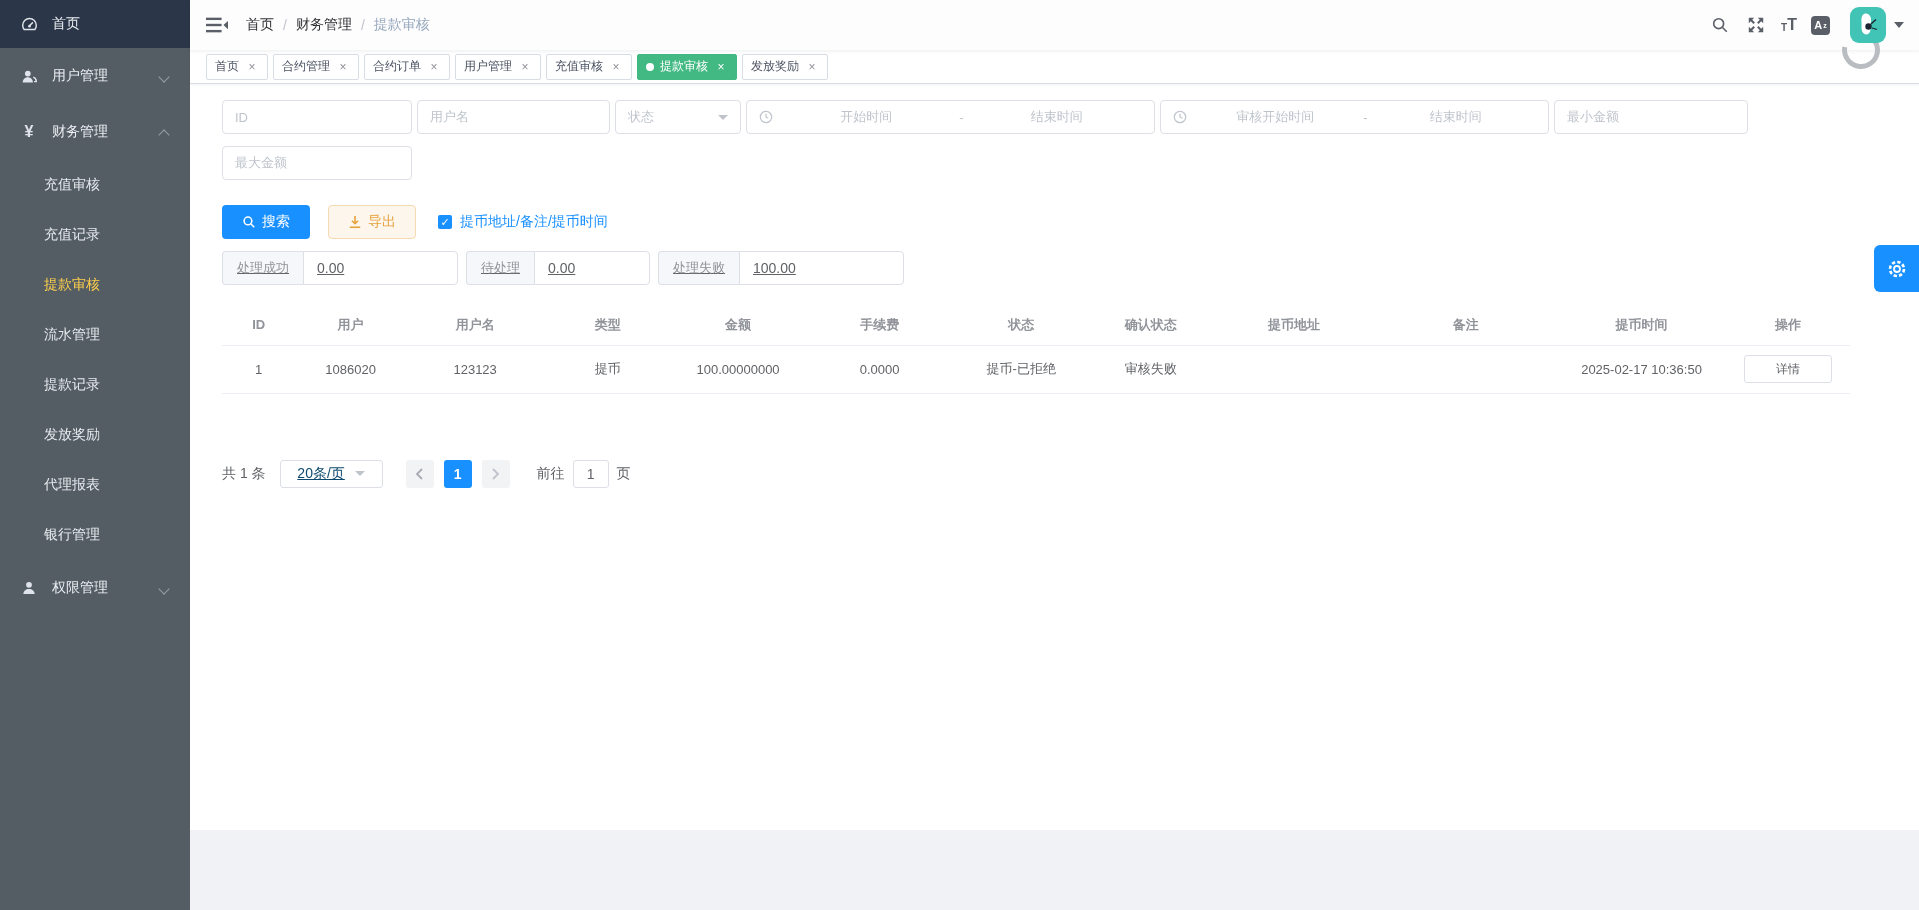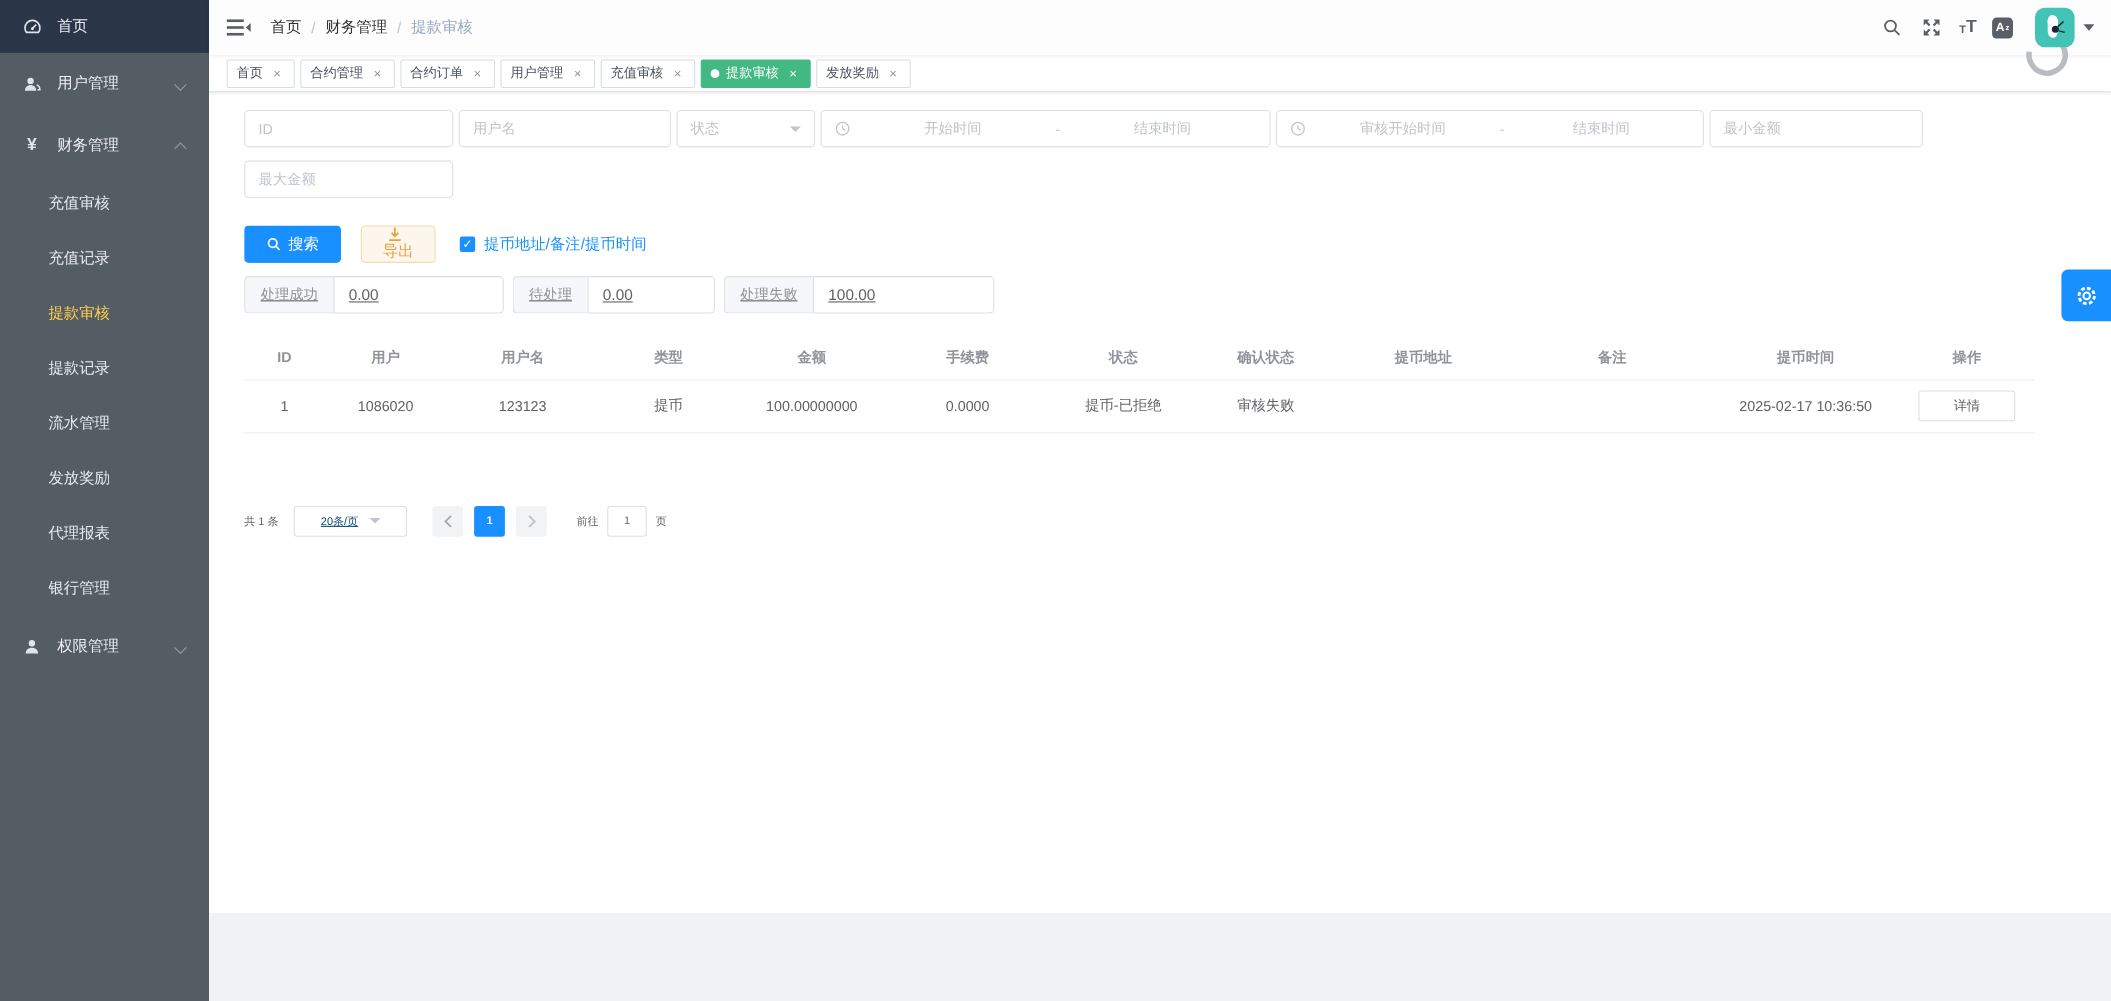--- a/index.html
+++ b/index.html
@@ -64,42 +64,42 @@
   .date-box { justify-content:flex-start; gap:0; }
   .date-box .clock { margin-right:8px; flex:0 0 14px; display:inline-flex; }
   .date-box .d-start, .date-box .d-end { flex:1; text-align:center; }
   .date-box .d-sep { flex:0 0 20px; text-align:center; color:#bfc4cc; }
 
   
   .actions-row { display:flex; align-items:center; margin:25px 0 12px; }
   .btn { height:34px; border-radius:4px; font-size:14px; display:inline-flex; align-items:center; justify-content:center; cursor:pointer; border:1px solid transparent; }
   .btn-search { background:#1890ff; color:#fff; padding:0 19px; }
   .btn-search svg { margin-right:6px; }
-  .btn-export { background:#fdf6ec; border-color:#f5dab1; color:#e6a23c; padding:0 19px; margin-left:18px;flex-direction:column; }
+  .btn-export { background:#fdf6ec; border-color:#f5dab1; color:#e6a23c; padding:0 19px; margin-left:18px; }
   .btn-export svg { margin-right:6px; }
   .chk-wrap { display:flex; align-items:center; margin-left:22px; cursor:pointer; }
   .chk { width:14px; height:14px; background:#1890ff; border-radius:2px; color:#fff; font-size:11px; line-height:14px; text-align:center; }
   .chk-label { color:#1890ff; font-size:14px; margin-left:8px; }
 
   
   .stats-row { display:flex; gap:8px; margin-bottom:20px;text-decoration:underline; }
   .stat-group { display:flex; height:34px; font-size:13px; }
   .stat-label { background:#f5f7fa; border:1px solid #dcdfe6; border-right:none; border-radius:4px 0 0 4px; color:#909399; display:flex; align-items:center; padding:0 14px; white-space:nowrap; }
   .stat-value { border:1px solid #dcdfe6; border-radius:0 4px 4px 0; background:#fff; color:#606266; display:flex; align-items:center; padding:0 13px; font-size:14px; }
   .sv1 { width:155px; } .sv2 { width:116px; } .sv3 { width:165px; }
 
   
   table.data { width:1628px; border-collapse:collapse; table-layout:fixed; }
   table.data th { color:#909399; font-weight:bold; font-size:13px; height:40px; text-align:center; border-bottom:1px solid #ebeef5; padding:0 4px; white-space:nowrap; }
   table.data td { color:#606266; font-size:13px; height:48px; text-align:center; border-bottom:1px solid #ebeef5; padding:0 4px; white-space:nowrap; }
   td.red { color:#f56c6c; }
   .btn-detail { display:inline-block; border:1px solid #dcdfe6; border-radius:3px; background:#fff; color:#606266; font-size:12px; padding:7px 31px; cursor:pointer; line-height:1; }
 
   
-  .pager { display:flex; align-items:center; margin-top:66px; font-size:10px; color:#606266; }
+  .pager { display:flex; align-items:center; margin-top:66px; font-size:14px; color:#606266; }
   .pg-total { margin-right:14px; }
   .pg-size { width:103px; height:28px; border:1px solid #dcdfe6; border-radius:3px; display:flex; align-items:center; justify-content:center; gap:10px; color:#0c4a6e; cursor:pointer; margin-right:18px; background:#fff;text-decoration:underline; }
   .pg-size .sel-chev { border-top-color:#c0c4cc; }
   .pg-btn { width:28px; height:28px; border-radius:3px; background:#f2f3f5; display:flex; align-items:center; justify-content:center; margin:0 5px; cursor:pointer; color:#a8abb2; font-size:13px; }
   .pg-num { min-width:28px; height:28px; border-radius:3px; background:#1890ff; color:#fff; display:flex; align-items:center; justify-content:center; margin:0 5px; font-weight:bold; cursor:pointer; }
   .pg-goto { margin-left:22px; display:flex; align-items:center; gap:8px; }
   .pg-input { width:36px; height:28px; border:1px solid #dcdfe6; border-radius:3px; text-align:center; color:#606266; display:flex; align-items:center; justify-content:center; background:#fff; }
 
   
   .gear-fab { position:absolute; right:0; top:245px; width:46px; height:47px; background:#1890ff; border-radius:6px 0 0 6px; display:flex; align-items:center; justify-content:center; cursor:pointer; z-index:9; }
@@ -146,24 +146,24 @@
       <div class="sub-item">
           <span>充值审核</span>
         </div>
       <div class="sub-item">
           <span>充值记录</span>
         </div>
       <div class="sub-item active">
           <span>提款审核</span>
         </div>
       <div class="sub-item">
+          <span>流水管理</span>
+        </div>
+      <div class="sub-item">
           <span>提款记录</span>
-        </div>
-      <div class="sub-item">
-          <span>流水管理</span>
         </div>
       <div class="sub-item">
           <span>发放奖励</span>
         </div>
       <div class="sub-item">
           <span>代理报表</span>
         </div>
       <div class="sub-item">
           <span>银行管理</span>
         </div>

